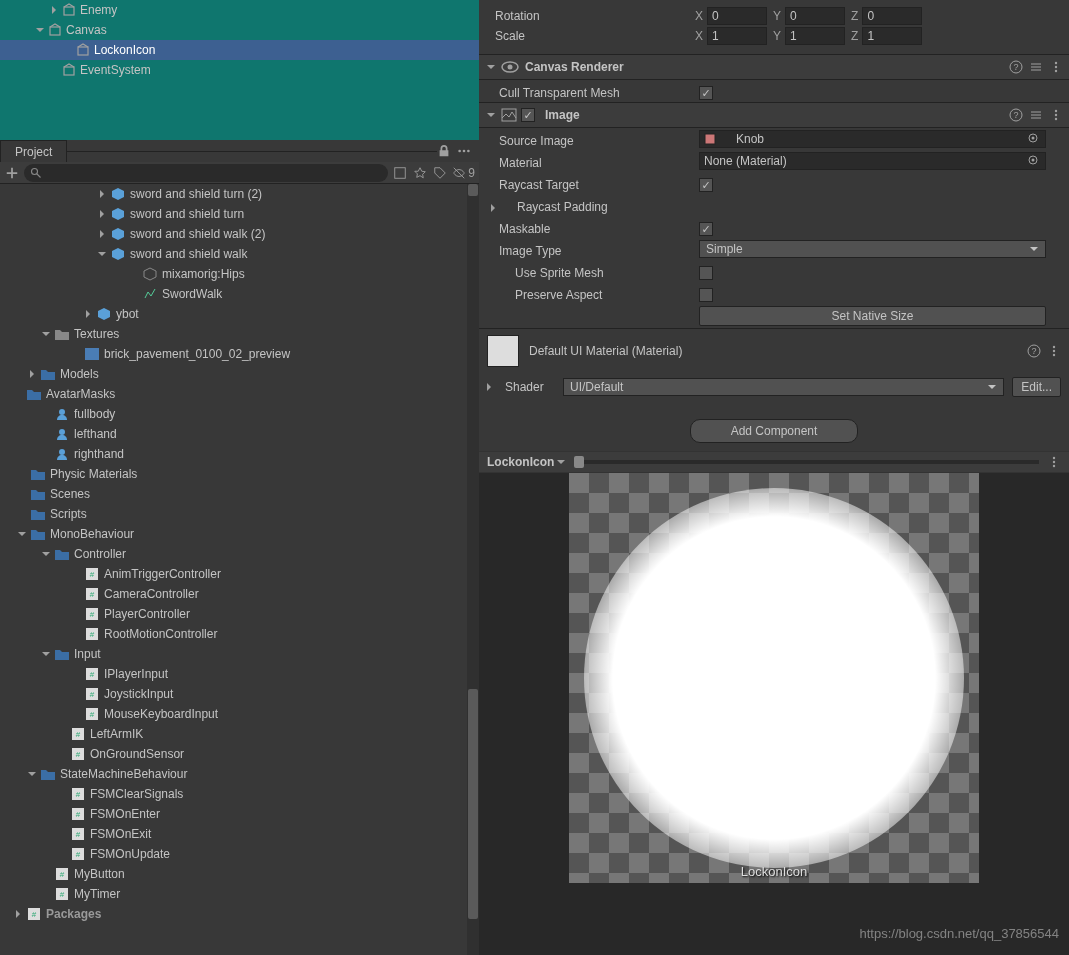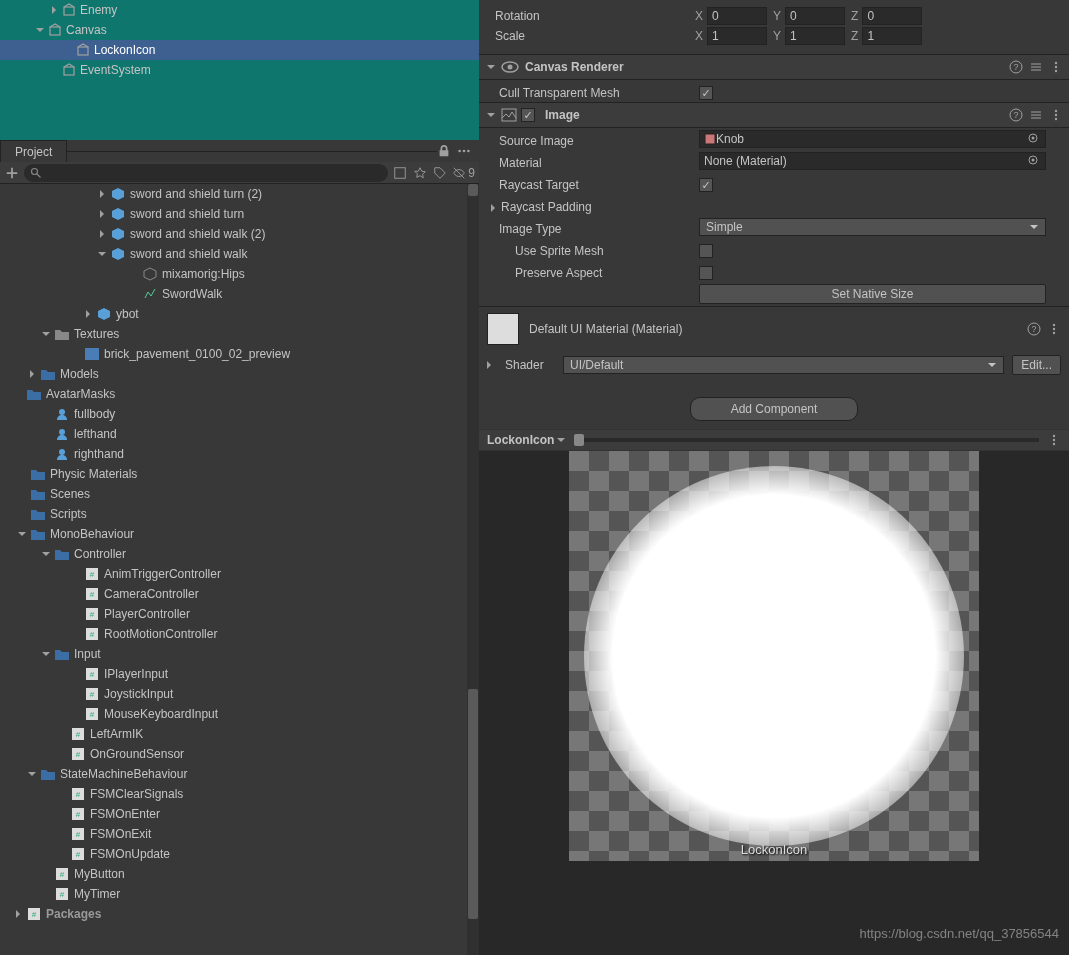--- a/index.html
+++ b/index.html
@@ -753,21 +753,21 @@
         </svg>
     </div>
   </div>
   <div class="prop-row">
       <div class="label">Source Image</div>
     <div class="value">
         <div class="obj-field">
       <svg width="12" height="12" viewBox="0 0 12 12">
             <rect x="1" y="1" width="10" height="10" fill="#c77" stroke="#222"></rect>
           </svg>
-      <span style="margin-left:0">Knob</span>
+      <span style="margin-left:20px">Knob</span>
       <svg class="picker" viewBox="0 0 14 14">
             <circle cx="6" cy="6" r="4" fill="none" stroke="#a0a0a0"></circle>
             <circle cx="6" cy="6" r="1.5" fill="#a0a0a0"></circle>
           </svg>
     </div>
       </div>
   </div>
   <div class="prop-row">
       <div class="label">Material</div>
     <div class="value">
@@ -785,21 +785,27 @@
     <div class="value">
         <div class="checkbox checked"></div>
       </div>
   </div>
   <div class="prop-row" style="padding-left:8px">
     <span class="foldout">
         <svg width="10" height="10" viewBox="0 0 10 10">
           <path d="M3 1l4 4-4 4z" fill="#a0a0a0"></path>
         </svg>
       </span>
-    <div class="label" style="margin-left:0">Raycast Padding</div>
+    <div class="label" style="margin-left:16px">Raycast Padding</div>
+  </div>
+  <div class="prop-row">
+      <div class="label">Maskable</div>
+    <div class="value">
+        <div class="checkbox checked"></div>
+      </div>
   </div>
   <div class="prop-row">
       <div class="label">Image Type</div>
     <div class="value">
         <div class="dropdown">
       <span>Simple</span>
       <svg viewBox="0 0 10 10">
             <path d="M1 3l4 4 4-4z"></path>
           </svg>
     </div>

